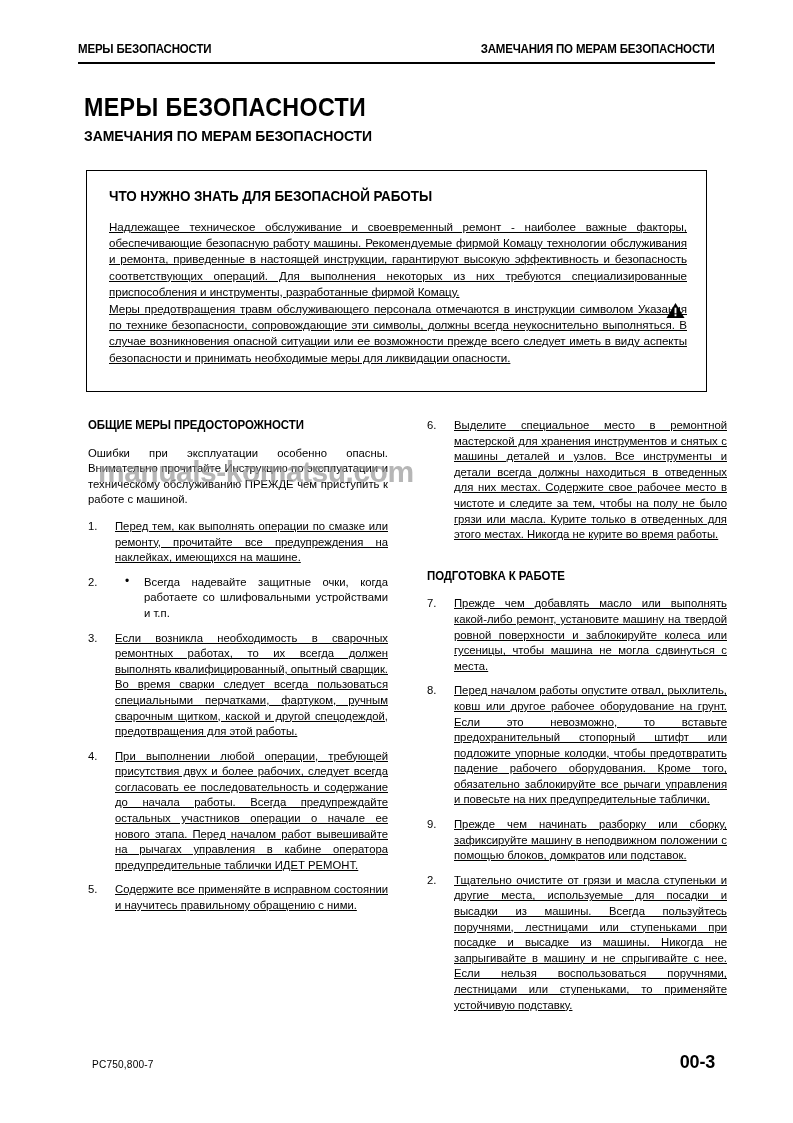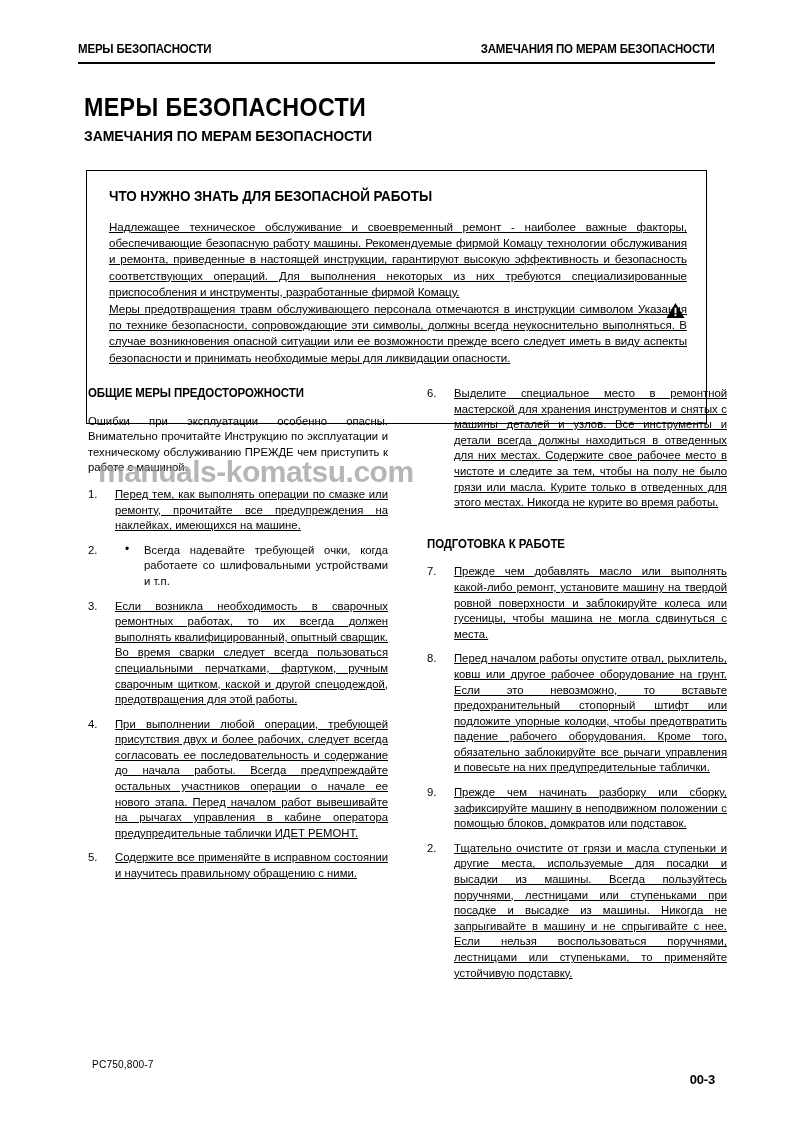--- a/index.html
+++ b/index.html
@@ -74,21 +74,21 @@
     transform-origin: left top;
     white-space: nowrap;
   }
 
   
   .notice {
     position: absolute;
     left: 86px;
     top: 170px;
     width: 621px;
-    height: 254px;
+    height: 222px;
     border: 1.5px solid #000;
     box-sizing: border-box;
   }
   .notice-title {
     position: absolute;
     left: 22px;
     top: 17px;
     font-size: 14.5px;
     font-weight: bold;
     letter-spacing: -0.1px;
@@ -114,21 +114,21 @@
     position: absolute;
     right: 21px;
     top: 131px;
     width: 19px;
     height: 17px;
   }
 
   
   .col {
     position: absolute;
-    top: 386px;
+    top: 418px;
     width: 300px;
     font-size: 11.3px;
     line-height: 15.6px;
   }
   .col-left  { left: 88px; }
   .col-right { left: 427px; }
 
   .sec-head {
     font-weight: bold;
     font-size: 12.2px;
@@ -196,24 +196,23 @@
     top: 1058px;
     font-size: 11px;
     letter-spacing: 0.2px;
     transform: scaleX(0.92);
     transform-origin: left top;
   }
   .foot-right {
     position: absolute;
     right: 78px;
     top: 1052px;
-    font-size: 13px;
+    font-size: 18px;
     font-weight: bold;
     letter-spacing: -0.2px;
-    margin-top: 20px;
   }
 
   
   .watermark {
     position: absolute;
     left: 98px;
     top: 455px;
     font-size: 30px;
     font-weight: bold;
     color: #9a9a9a;
@@ -258,21 +257,21 @@
     <p class="para">Ошибки при эксплуатации особенно опасны. Внимательно прочитайте Инструкцию по эксплуатации и техническому обслуживанию ПРЕЖДЕ чем приступить к работе с машиной.</p>
 
     <ol class="numlist">
       <li>
         <span class="num">1.</span>
         <span class="txt">Перед тем, как выполнять операции по смазке или ремонту, прочитайте все предупреждения на наклейках, имеющихся на машине.</span>
       </li>
       <li>
         <span class="num">2.</span>
         <ul class="bullets">
-          <li>Всегда надевайте требующей очки, когда работаете со шлифовальными устройствами и т.п.</li>
+          <li>Всегда надевайте защитные очки, когда работаете со шлифовальными устройствами и т.п.</li>
         </ul>
       </li>
       <li>
         <span class="num">3.</span>
         <span class="txt">Если возникла необходимость в сварочных ремонтных работах, то их всегда должен выполнять квалифицированный, опытный сварщик. Во время сварки следует всегда пользоваться специальными перчатками, фартуком, ручным сварочным щитком, каской и другой спецодеждой, предотвращения для этой работы.</span>
       </li>
       <li>
         <span class="num">4.</span>
         <span class="txt">При выполнении любой операции, требующей присутствия двух и более рабочих, следует всегда согласовать ее последовательность и содержание до начала работы. Всегда предупреждайте остальных участников операции о начале ее нового этапа. Перед началом работ вывешивайте на рычагах управления в кабине оператора предупредительные таблички ИДЕТ РЕМОНТ.</span>
       </li>

